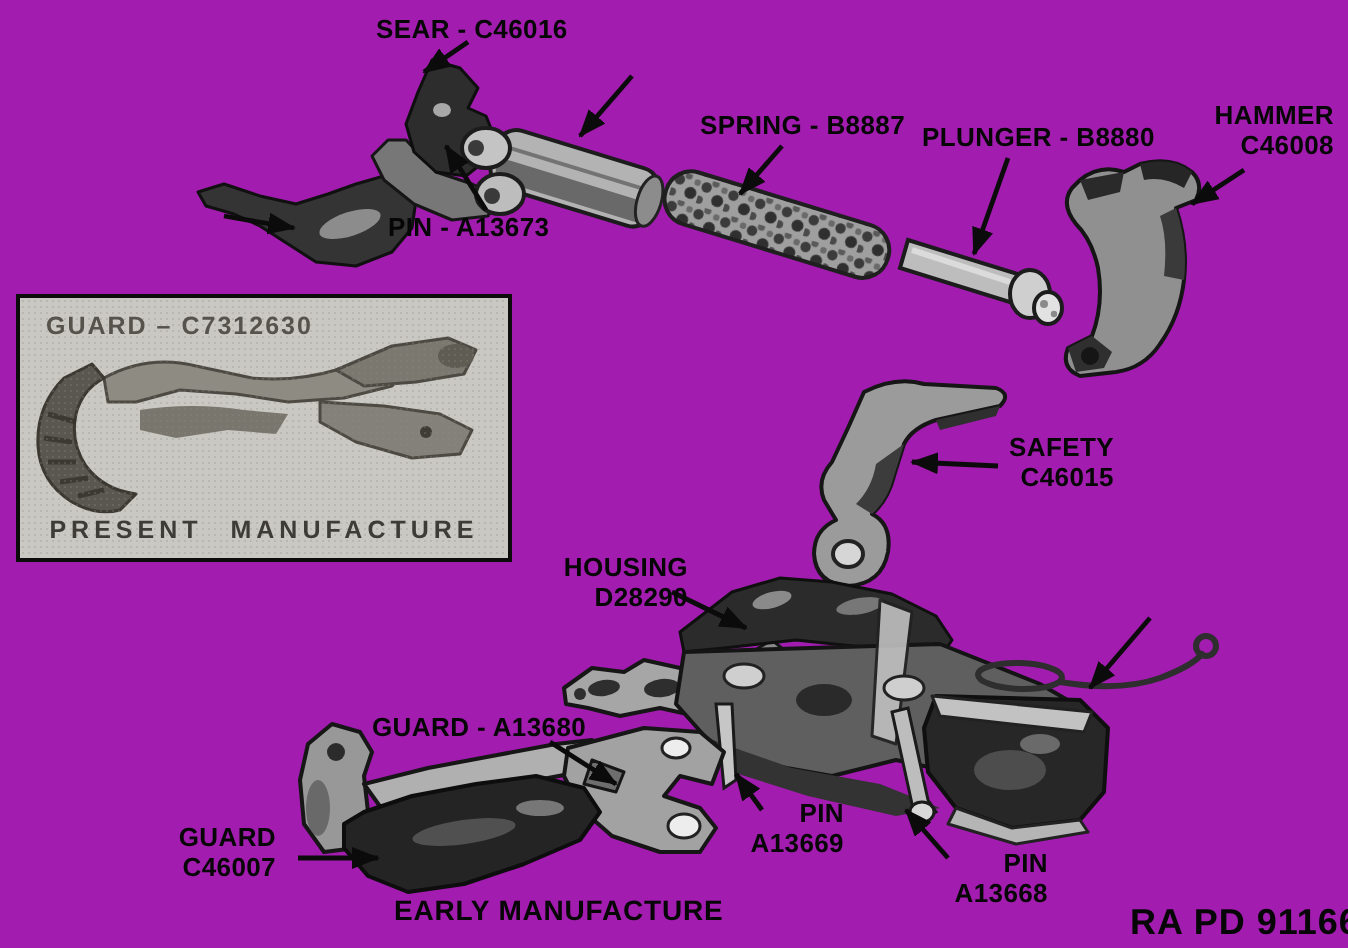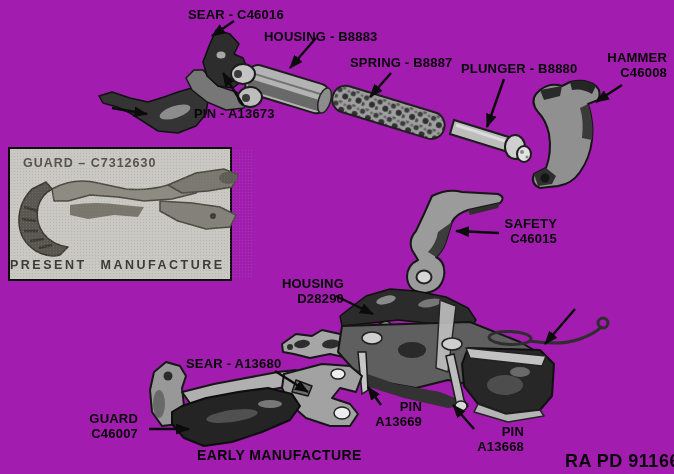--- a/index.html
+++ b/index.html
@@ -13,30 +13,30 @@
     color:#060606;white-space:nowrap;letter-spacing:.2px;
   }
   .callout.center{text-align:right;}
   .callout .ln{display:block;}
   .caption-early{font-size:14px;letter-spacing:.4px;}
   .figure-number{
     position:absolute;z-index:3;font-weight:700;font-size:18px;color:#060606;
     letter-spacing:.5px;white-space:nowrap;
   }
   .inset{
-    position:absolute;z-index:2;left:8px;top:147px;width:224px;height:134px;
+    position:absolute;z-index:2;left:8px;top:147px;width:248px;height:134px;
     border:2px solid #0c0c0c;background:#cac8c3;box-sizing:border-box;
   }
   .inset-photo{position:absolute;left:0;top:0;}
   .inset-title{
     position:absolute;left:13px;top:7px;font-size:12.5px;font-weight:600;
     color:#55534c;letter-spacing:1px;white-space:nowrap;
   }
   .inset-caption{
-    position:absolute;left:0;bottom:7px;width:100%;
+    position:absolute;left:0;bottom:7px;width:100%;text-align:center;
     font-size:12.5px;font-weight:700;color:#3e3c36;letter-spacing:2.5px;
     word-spacing:8px;white-space:nowrap;
   }
 </style>
 </head>
 <body>
 
 <div class="canvas">
 
   <svg class="drawing" width="674" height="474" viewBox="0 0 674 474">
@@ -181,21 +181,20 @@
       <path d="M575,309 L545,344" marker-end="url(#ah)"></path>
       <path d="M275,371 L308,392" marker-end="url(#ah)"></path>
       <path d="M149,429 L189,429" marker-end="url(#ah)"></path>
       <path d="M381,405 L368,387" marker-end="url(#ah)"></path>
       <path d="M474,429 L453,405" marker-end="url(#ah)"></path>
     </g>
   </svg>
 
   <div class="callout" style="left:188px;top:7px">SEAR - C46016</div>
 
-  <div class="callout" style="left:264px;top:29px">HOUSING - B8883</div>
 
   <div class="callout" style="left:350px;top:55px">SPRING - B8887</div>
 
   <div class="callout" style="left:461px;top:61px">PLUNGER - B8880</div>
 
   <div class="callout center" style="left:597px;top:50px;width:70px">
     <span class="ln">HAMMER</span>
     <span class="ln">C46008</span>
   </div>
 
@@ -206,21 +205,21 @@
     <span class="ln">SAFETY</span>
     <span class="ln">C46015</span>
   </div>
 
   <div class="callout center" style="left:274px;top:276px;width:70px">
     <span class="ln">HOUSING</span>
     <span class="ln">D28290</span>
   </div>
 
 
-  <div class="callout" style="left:186px;top:356px">SEAR - A13680</div>
+  <div class="callout" style="left:186px;top:356px">GUARD - A13680</div>
 
   <div class="callout center" style="left:80px;top:411px;width:58px">
     <span class="ln">GUARD</span>
     <span class="ln">C46007</span>
   </div>
 
   <div class="callout center" style="left:366px;top:399px;width:56px">
     <span class="ln">PIN</span>
     <span class="ln">A13669</span>
   </div>

